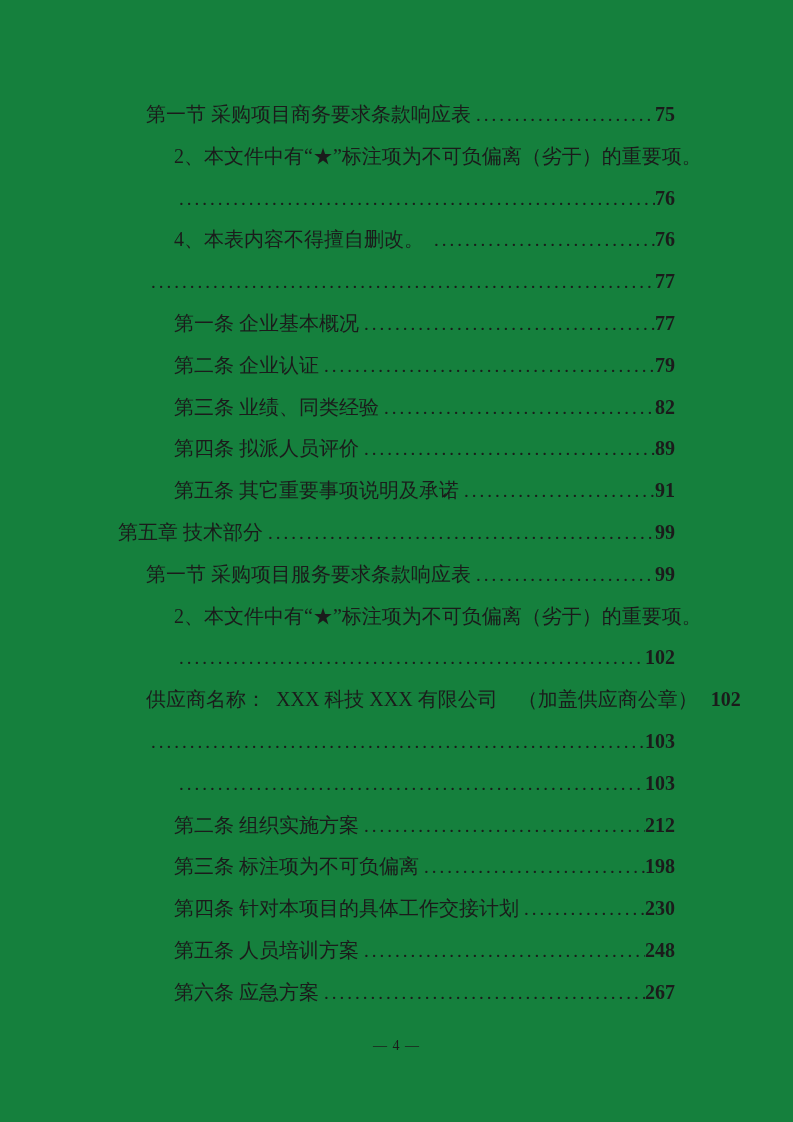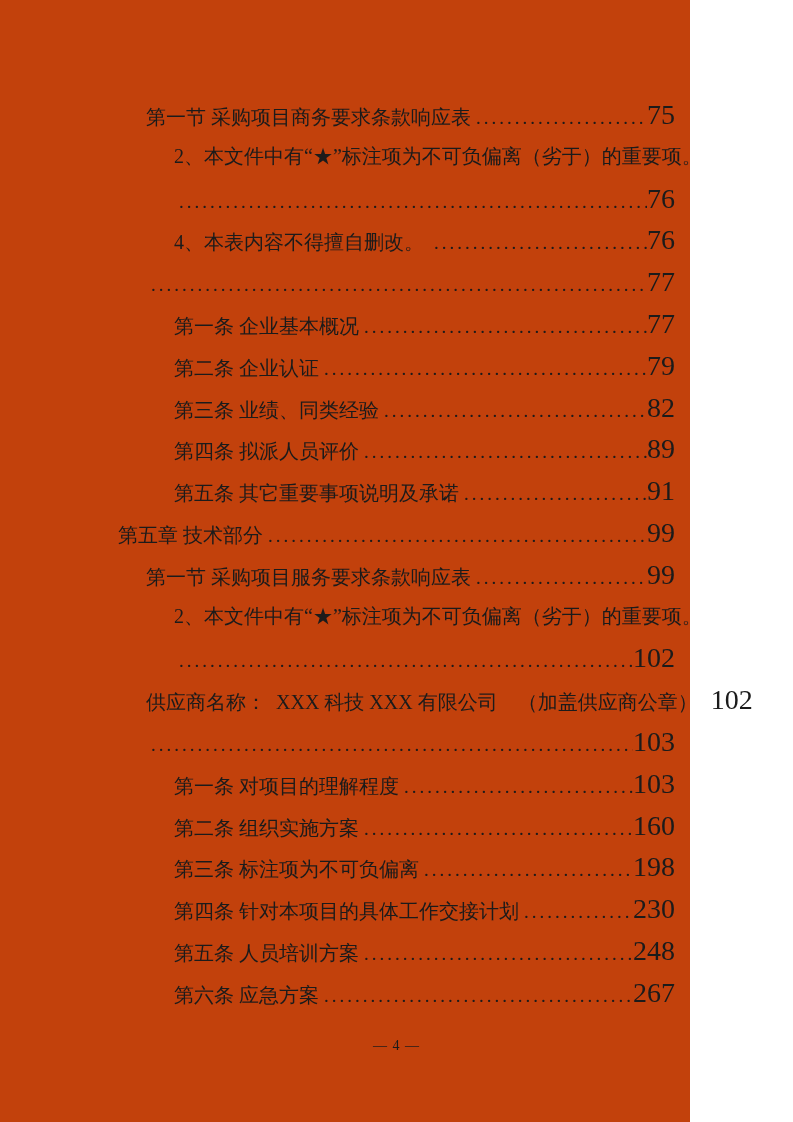--- a/index.html
+++ b/index.html
@@ -9,23 +9,23 @@
   }
   body {
     width: 793px;
     height: 1122px;
     font-family: "Liberation Serif", "DejaVu Serif", serif;
     color: #1b1b1b;
     overflow: hidden;
   }
   .page {
     position: relative;
-    width: 690px;
+    width: 793px;
     height: 1122px;
-    background: #c2410c;
+    background: #15803d;
   }
   .toc {
     position: absolute;
     left: 118px;
     top: 94px;
     width: 557px;
   }
   .toc-row {
     display: flex;
     align-items: baseline;
@@ -45,21 +45,22 @@
     min-width: 0;
     overflow: hidden;
     white-space: nowrap;
     letter-spacing: 3px;
     padding: 0 3px 0 5px;
     font-size: 19px;
   }
   .toc-row.no-dots .toc-leader { letter-spacing: 0; }
   .toc-page {
     flex: 0 0 auto;
-    font-size: 28px;
+    font-size: 20px;
+    font-weight: bold;
   }
   .footer {
     position: absolute;
     top: 1035px;
     left: 0;
     width: 793px;
     text-align: center;
     font-size: 14px;
     line-height: 22px;
     letter-spacing: 1px;
@@ -143,28 +144,27 @@
       <div class="toc-row level-1 no-dots">
     <span class="toc-title">供应商名称：  XXX 科技 XXX 有限公司    （加盖供应商公章） </span>
     <span class="toc-leader"></span>
     <span class="toc-page">102</span>
   </div>
       <div class="toc-row level-1">
     <span class="toc-leader">..........................................................................................</span>
     <span class="toc-page">103</span>
   </div>
       <div class="toc-row level-2">
-    <span class="toc-title">第一条 对项目的理解程度</span>
     <span class="toc-leader">..........................................................................................</span>
     <span class="toc-page">103</span>
   </div>
       <div class="toc-row level-2">
     <span class="toc-title">第二条 组织实施方案</span>
     <span class="toc-leader">..........................................................................................</span>
-    <span class="toc-page">160</span>
+    <span class="toc-page">212</span>
   </div>
       <div class="toc-row level-2">
     <span class="toc-title">第三条 标注项为不可负偏离</span>
     <span class="toc-leader">..........................................................................................</span>
     <span class="toc-page">198</span>
   </div>
       <div class="toc-row level-2">
     <span class="toc-title">第四条 针对本项目的具体工作交接计划</span>
     <span class="toc-leader">..........................................................................................</span>
     <span class="toc-page">230</span>

